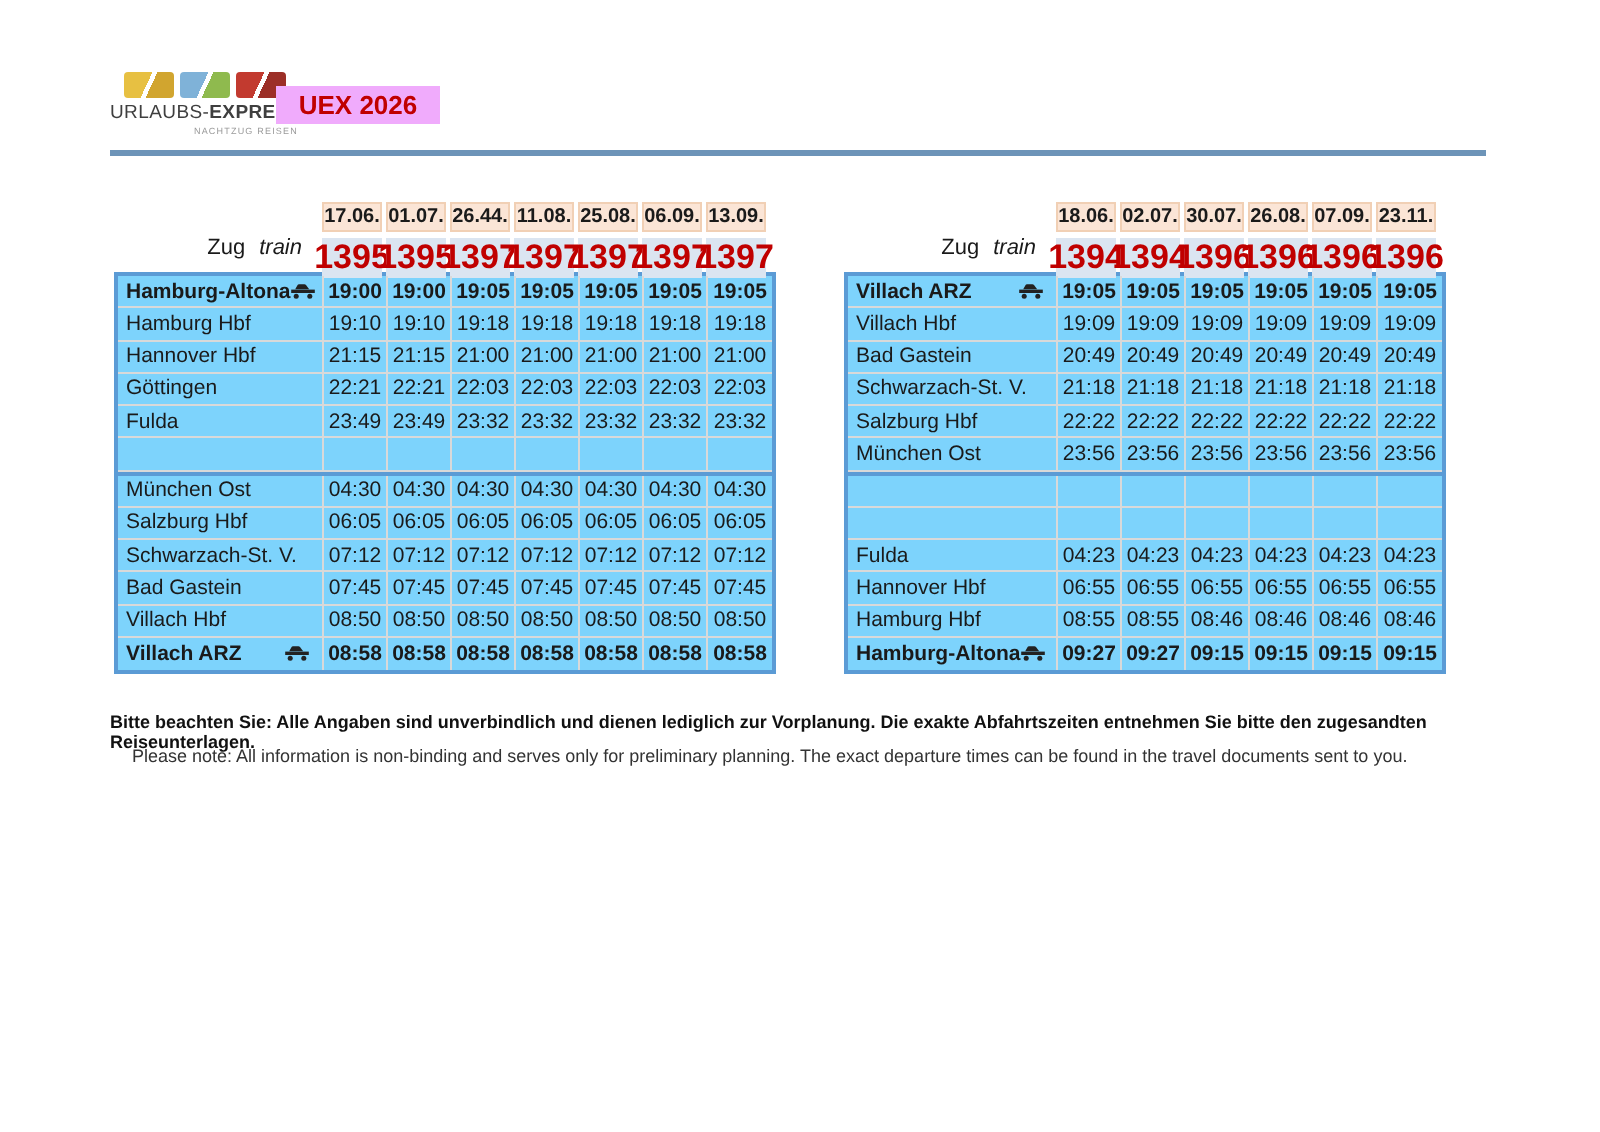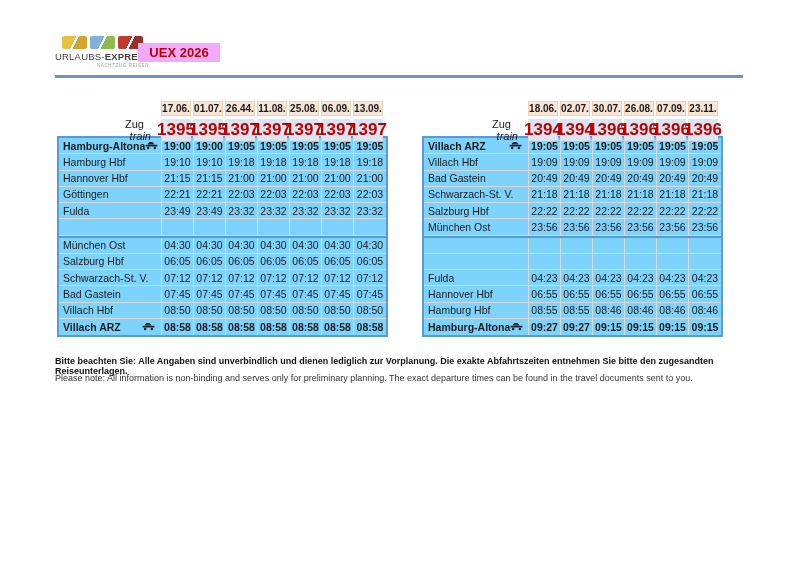--- a/index.html
+++ b/index.html
@@ -31,38 +31,38 @@
   .timetable.t1 { left:422px; --label:105px; }
 
   .hdr-row { display:grid; align-items:stretch; }
   .row-dates { height:17px;margin-top:12px; }
   .row-trains { height:17px; margin-top:1px; margin-bottom:1px; }
   .hdr-spacer { }
   .date-cell { margin:1px; background:#fbe5d6; border:1px solid #f1d0b5; font-weight:bold; font-size:10px;
                color:#1a1a1a; display:flex; align-items:center; justify-content:center; }
   .train-cell { margin:1px; background:#dbe5f1; color:#c00000; font-weight:bold; font-size:17px;
                 display:flex; align-items:center; justify-content:center; }
-  .zug-cell { display:flex; justify-content:flex-end; align-items:flex-end; padding-right:9px; font-size:11px; color:#1a1a1a;flex-direction:column; }
+  .zug-cell { display:flex; justify-content:flex-end; align-items:flex-start; padding-right:9px; font-size:11px; color:#1a1a1a; }
   .zug-cell .zug { margin-right:7px; }
   .zug-cell .train { font-style:italic; }
 
   .tbody { border:2px solid #5b9bd5; background:#7dd3fc; }
   .section + .section { border-top:2px solid #5b9bd5; }
   .trow { display:grid; height:16.25px; align-items:stretch; border-bottom:1px solid #d9d9d9; }
   .section:last-child .trow:last-child { border-bottom:none; }
   .tcell { display:flex; align-items:center; justify-content:center; font-size:10.5px; color:#1a1a1a;
            border-right:1px solid #d9d9d9; overflow:hidden; }
   .tcell:last-child { border-right:none; }
   .station-cell { justify-content:flex-start; padding-left:4px; font-size:10.5px; white-space:nowrap; }
   .trow.bold .tcell { font-weight:bold; }
   .station-cell .icon { margin-left:auto; margin-right:6px; display:flex; align-items:center; }
 
   
   .note-de { position:absolute; left:55px; top:356px; width:700px; font-size:9px; font-weight:bold; color:#111; }
-  .note-en { position:absolute; left:55px; top:373px; width:700px; font-size:9px; color:#333; }
+  .note-en { position:absolute; left:66px; top:373px; width:700px; font-size:9px; color:#333; }
 </style>
 </head>
 <body>
 
 <div class="page">
 
   <div class="logo">
     <div class="logo-tiles">
       <div class="tile tile-yellow"></div>
       <div class="tile tile-bluegreen"></div>

